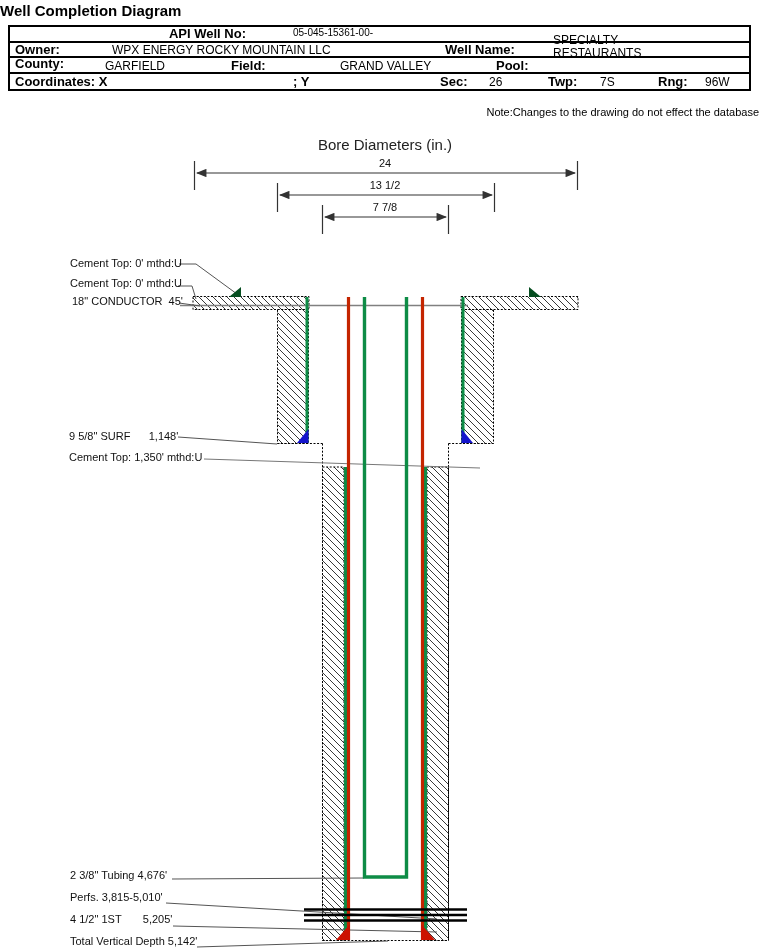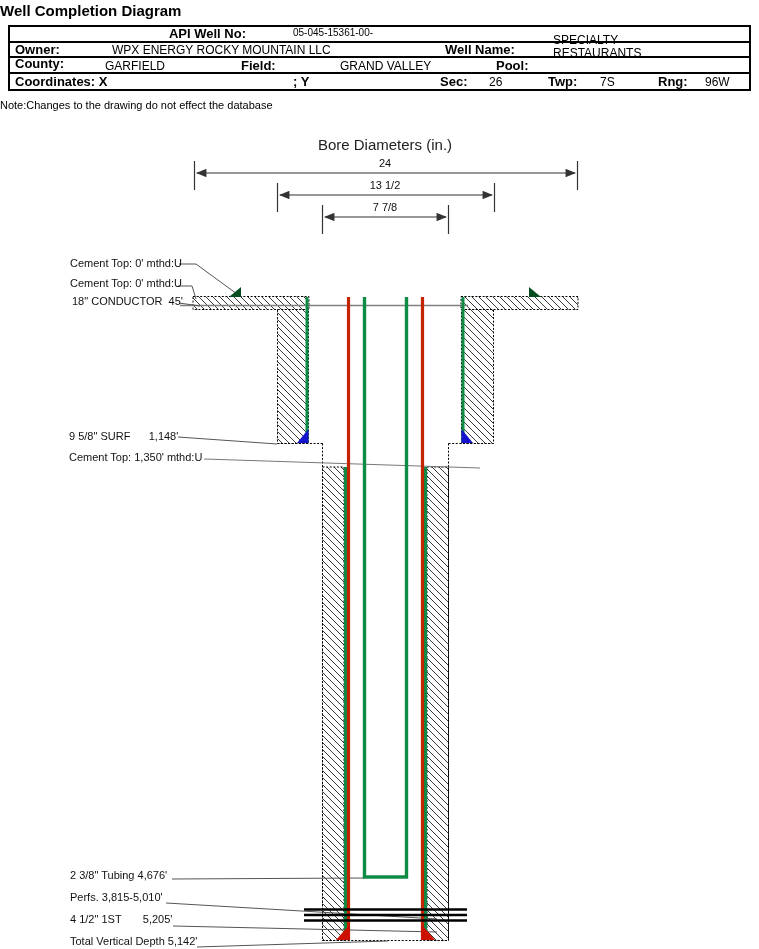--- a/index.html
+++ b/index.html
@@ -4,21 +4,21 @@
 <style>
   html,body{margin:0;padding:0;background:#fff;width:759px;height:949px;
     font-family:"Liberation Sans", sans-serif;color:#000;position:relative;overflow:hidden;}
   .abs{position:absolute;}
   #page-title{top:2px;left:0;width:759px;text-align:left;font-weight:bold;font-size:15px;z-index:3;}
   .tline{background:#000;z-index:1;}
   .tborder{border:2px solid #000;z-index:1;}
   .lbl{font-weight:bold;font-size:13px;z-index:2;white-space:pre;}
   .val{font-size:12px;z-index:2;white-space:pre;}
   .ctr{}
-  #note{top:99px;left:0;width:759px;text-align:left;font-size:11px;z-index:3;}
+  #note{top:106px;left:0;width:759px;text-align:right;font-size:11px;z-index:3;}
   #diagram-svg{top:0;left:0;z-index:0;}
   svg text{font-family:"Liberation Sans", sans-serif;fill:#111;white-space:pre;}
   .ann{font-size:11px;}
   .dimlbl{font-size:11px;}
   .boretitle{font-size:15px;fill:#222;}
 </style>
 </head>
 <body>
 
 <div class="abs" id="page-title">Well Completion Diagram</div>
@@ -31,21 +31,21 @@
 <div class="abs lbl" style="left:100px;top:26px;width:146px;text-align:right;">API Well No:</div>
 <div class="abs val" style="left:293px;top:27px;font-size:10px;">05-045-15361-00-</div>
 
 <div class="abs lbl" style="left:15px;top:42px;">Owner:</div>
 <div class="abs val ctr" style="left:112px;top:43px;width:252px;">WPX ENERGY ROCKY MOUNTAIN LLC</div>
 <div class="abs lbl" style="left:445px;top:42px;">Well Name:</div>
 <div class="abs val" style="left:553px;top:34px;width:92px;line-height:13px;white-space:normal;">SPECIALTY RESTAURANTS</div>
 
 <div class="abs lbl" style="left:15px;top:56px;">County:</div>
 <div class="abs val ctr" style="left:105px;top:59px;width:140px;">GARFIELD</div>
-<div class="abs lbl" style="left:241px;top:58px;">Field:</div>
+<div class="abs lbl" style="left:231px;top:58px;">Field:</div>
 <div class="abs val ctr" style="left:340px;top:59px;width:145px;">GRAND VALLEY</div>
 <div class="abs lbl" style="left:496px;top:58px;">Pool:</div>
 <div class="abs val" style="left:545px;top:59px;"></div>
 
 <div class="abs lbl" style="left:15px;top:74px;">Coordinates: X</div>
 <div class="abs lbl" style="left:293px;top:74px;">; Y</div>
 <div class="abs lbl" style="left:440px;top:74px;">Sec:</div>
 <div class="abs val ctr" style="left:489px;top:75px;width:40px;">26</div>
 <div class="abs lbl" style="left:548px;top:74px;">Twp:</div>
 <div class="abs val ctr" style="left:600px;top:75px;width:40px;">7S</div>

